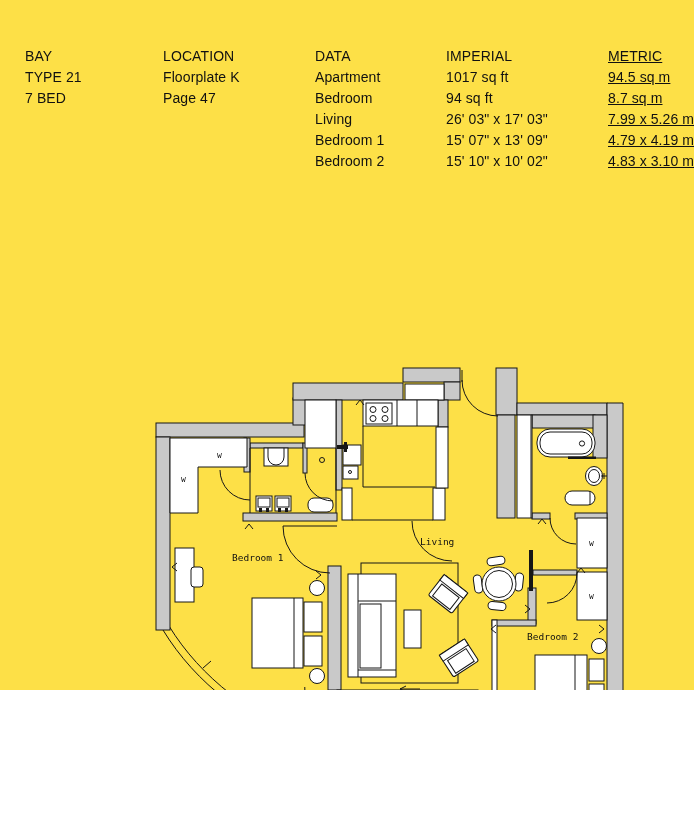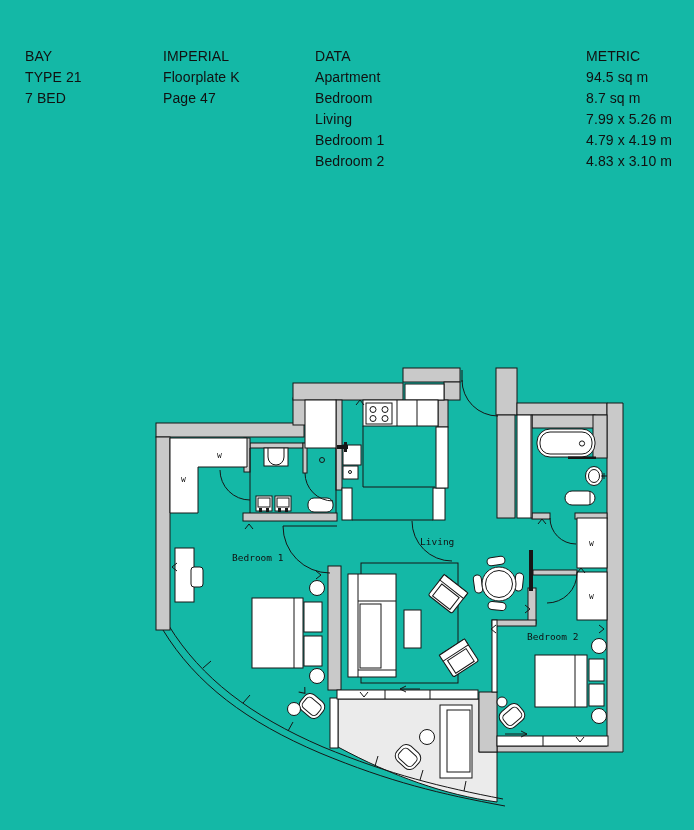--- a/index.html
+++ b/index.html
@@ -1,52 +1,60 @@
 <!DOCTYPE html>
 <html style="--wall: #c9c9c9; --terrace: #ebebeb;"><head>
 <meta charset="utf-8">
 <style>
   html,body{margin:0;padding:0;background:#fff;}
-  .sheet{position:relative;width:694px;height:830px;background:#14b8a6;overflow:hidden;
+  .sheet{position:relative;width:694px;height:690px;background:#fde047;overflow:hidden;
          font-family:"Liberation Sans", sans-serif;color:#111;}
   .col{position:absolute;top:46px;}
   .col div{font-size:14px;line-height:21px;white-space:nowrap;letter-spacing:.1px;}
   .col-bay{left:25px;} .col-loc{left:163px;} .col-data{left:315px;}
-  .col-imp{left:446px;} .col-met{left:586px;}
+  .col-imp{left:446px;} .col-met{left:608px;text-decoration:underline;}
   svg{position:absolute;left:0;top:0;}
   .wall{fill:var(--wall,#c9c9c9);stroke:#161616;stroke-width:1;}
   .terr{fill:var(--terrace,#ebebeb);stroke:#161616;stroke-width:1;}
   .furn{fill:#ffffff;stroke:#161616;stroke-width:1;}
   .ln{fill:none;stroke:#161616;stroke-width:1;}
   .dark{fill:#161616;stroke:none;}
   .rlabel{font-family:"DejaVu Sans Mono",monospace;font-size:9.5px;fill:#111;}
   .wlabel{font-family:"DejaVu Sans Mono",monospace;font-size:8px;fill:#111;}
 </style>
 </head>
 <body>
 
 <div class="sheet">
 
   <div class="col col-bay">
     <div>BAY</div>
     <div>TYPE 21</div>
     <div>7 BED</div>
   </div>
   <div class="col col-loc">
-    <div>IMPERIAL</div>
+    <div>LOCATION</div>
     <div>Floorplate K</div>
     <div>Page 47</div>
   </div>
   <div class="col col-data">
     <div>DATA</div>
     <div>Apartment</div>
     <div>Bedroom</div>
     <div>Living</div>
     <div>Bedroom 1</div>
     <div>Bedroom 2</div>
+  </div>
+  <div class="col col-imp">
+    <div>IMPERIAL</div>
+    <div>1017 sq ft</div>
+    <div>94 sq ft</div>
+    <div>26' 03" x 17' 03"</div>
+    <div>15' 07" x 13' 09"</div>
+    <div>15' 10" x 10' 02"</div>
   </div>
   <div class="col col-met">
     <div>METRIC</div>
     <div>94.5 sq m</div>
     <div>8.7 sq m</div>
     <div>7.99 x 5.26 m</div>
     <div>4.79 x 4.19 m</div>
     <div>4.83 x 3.10 m</div>
   </div>
 

